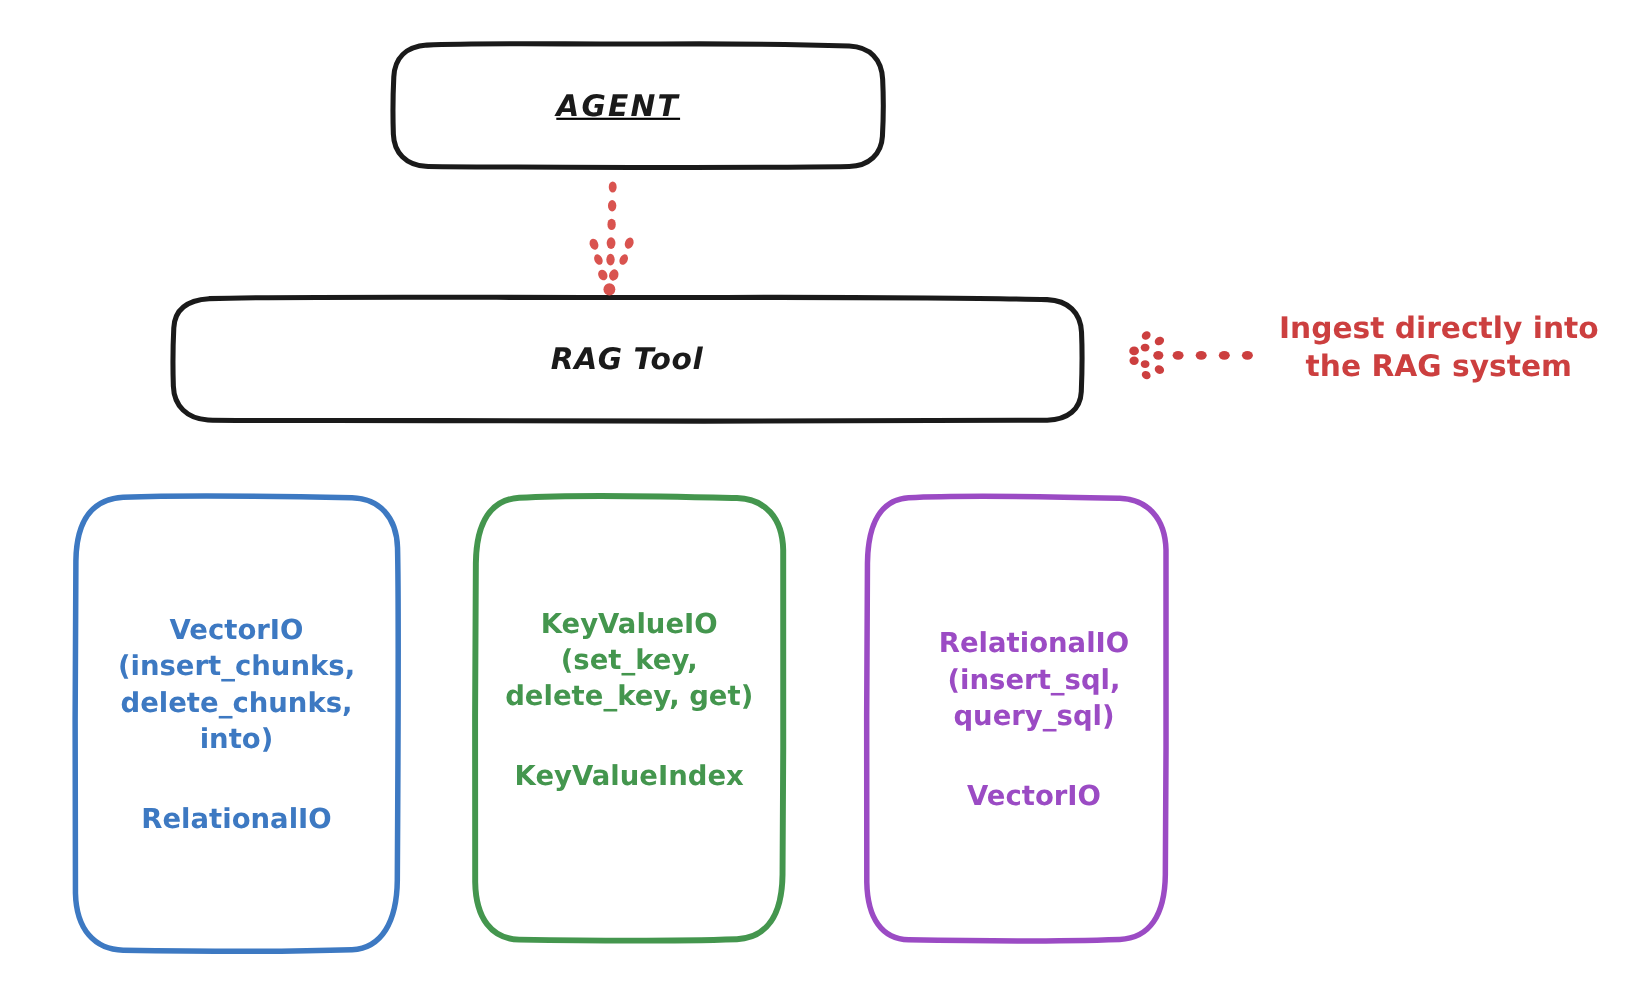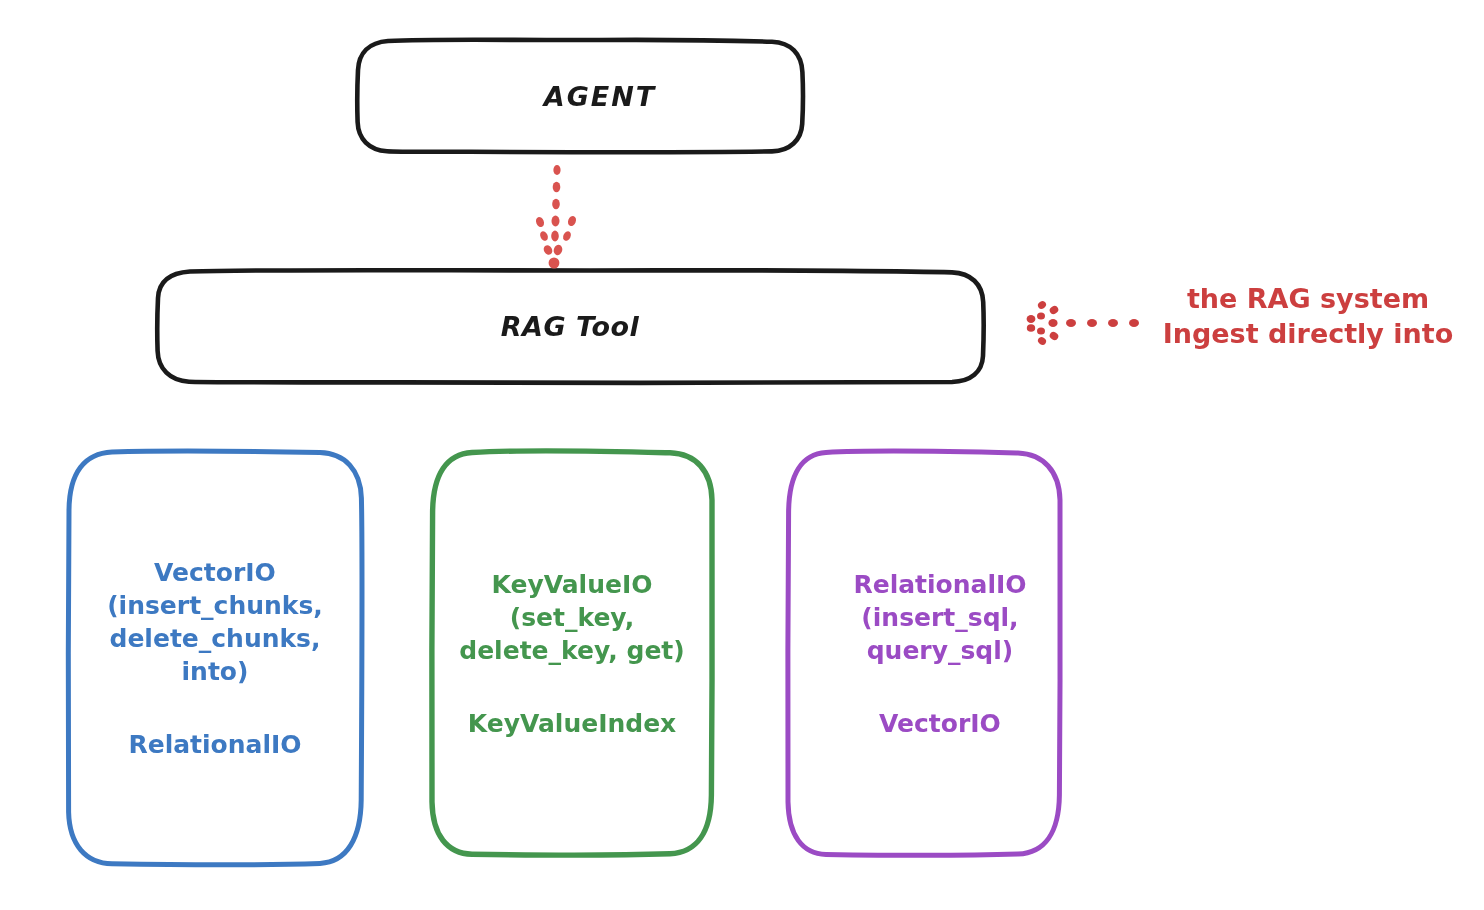--- a/index.html
+++ b/index.html
@@ -30,24 +30,25 @@
     justify-content: center;
     text-align: center;
     pointer-events: none;
     font-family: "DejaVu Sans", sans-serif;
     font-weight: 700;
     letter-spacing: 0.5px;
   }
 
   
   #agent-box {
-    left: 377px;
+    left: 339px;
     top: 40px;
     width: 446px;
     height: 112px;
+    text-decoration: underline;
   }
   #agent-box .txt {
     font-size: 27px;
     font-style: italic;
     font-weight: 700;
     color: #1a1a1a;
     letter-spacing: 2px;
   }
 
   
@@ -90,21 +91,21 @@
   #vector-box {
     left: 68px;
     top: 450px;
     width: 294px;
     height: 415px;
   }
   #vector-box .api, #vector-box .index { color: #3d79c2; }
 
   #kv-box {
     left: 432px;
-    top: 450px;
+    top: 432px;
     width: 280px;
     height: 405px;
   }
   #kv-box .api, #kv-box .index { color: #44964e; }
 
   #rel-box {
     left: 804px;
     top: 450px;
     width: 272px;
     height: 405px;
@@ -244,15 +245,15 @@
 </div>
 
 <div class="store-box" id="rel-box">
   <span class="api">RelationalIO
 (insert_sql,
 query_sql)</span>
   <span class="index">VectorIO</span>
 </div>
 
 <div id="annotation">
+  <span class="ln">Ingest directly into</span>
   <span class="ln">the RAG system</span>
-  <span class="ln">Ingest directly into</span>
 </div>
 
 </body></html>

